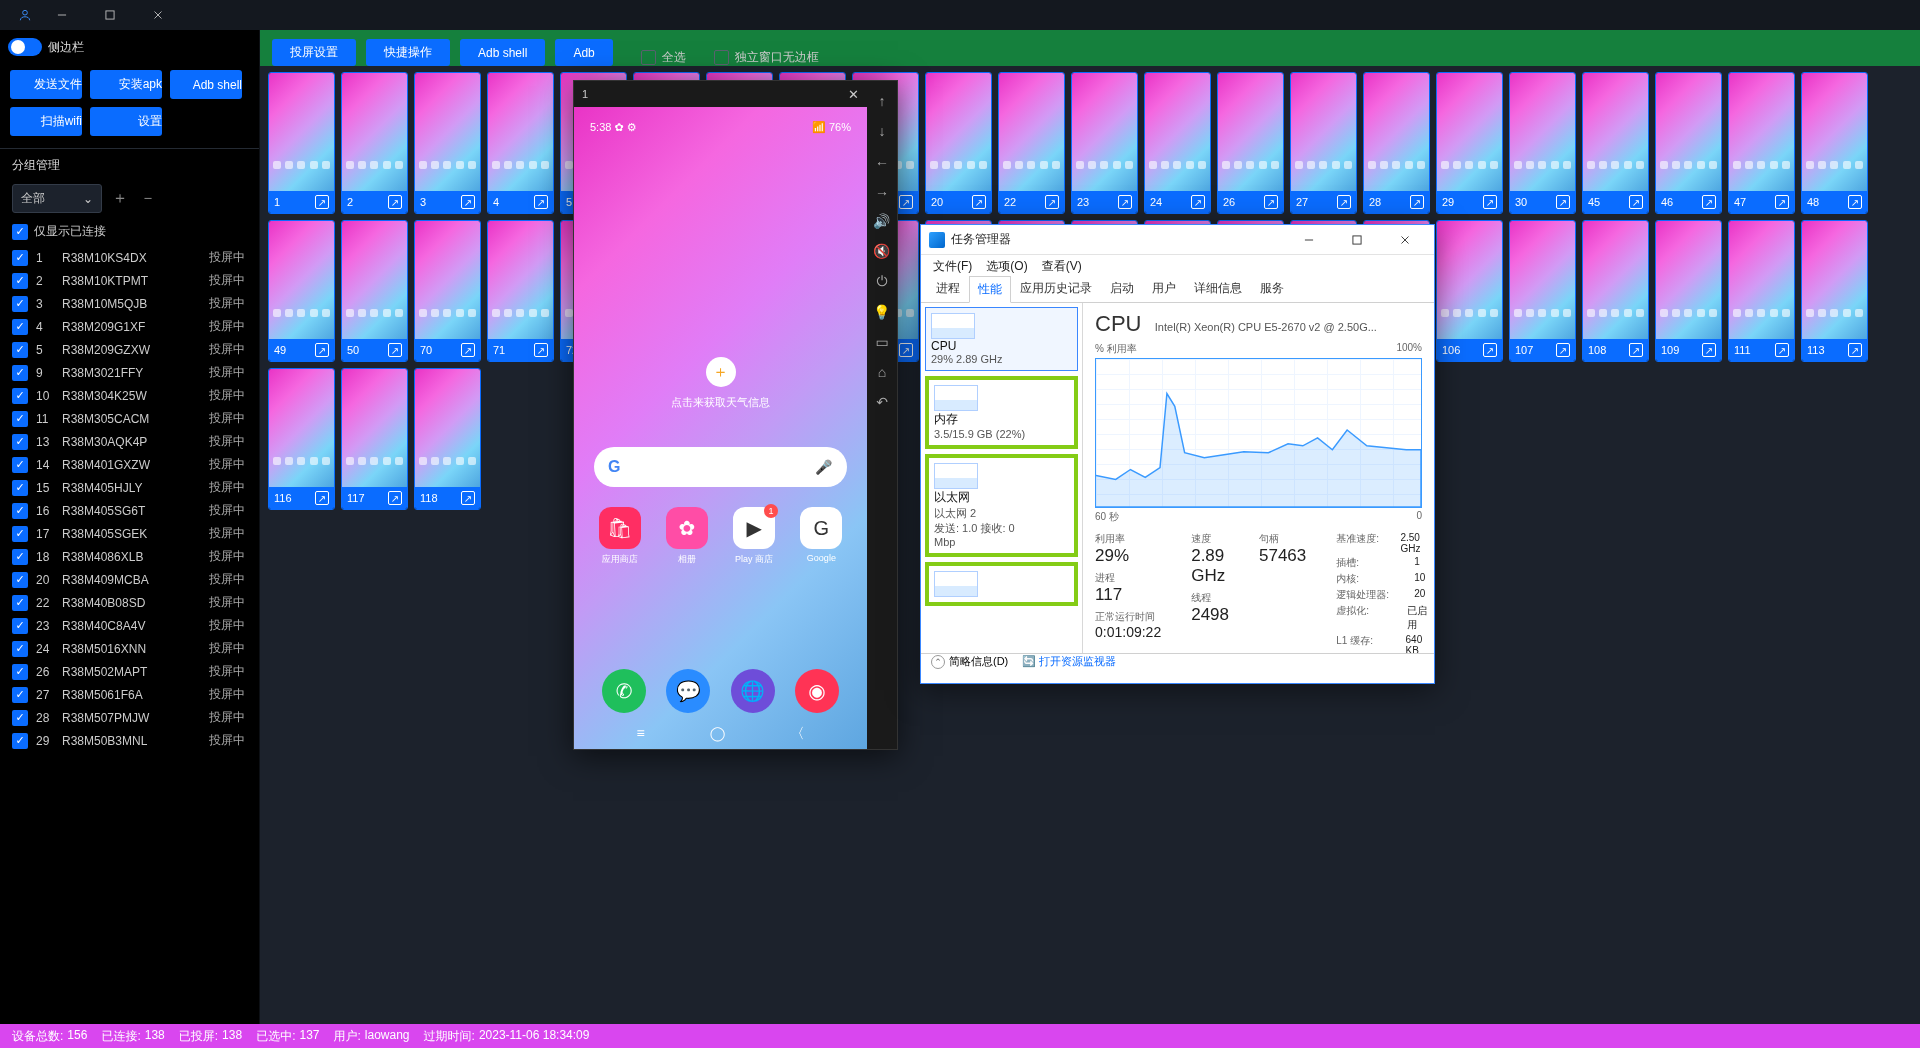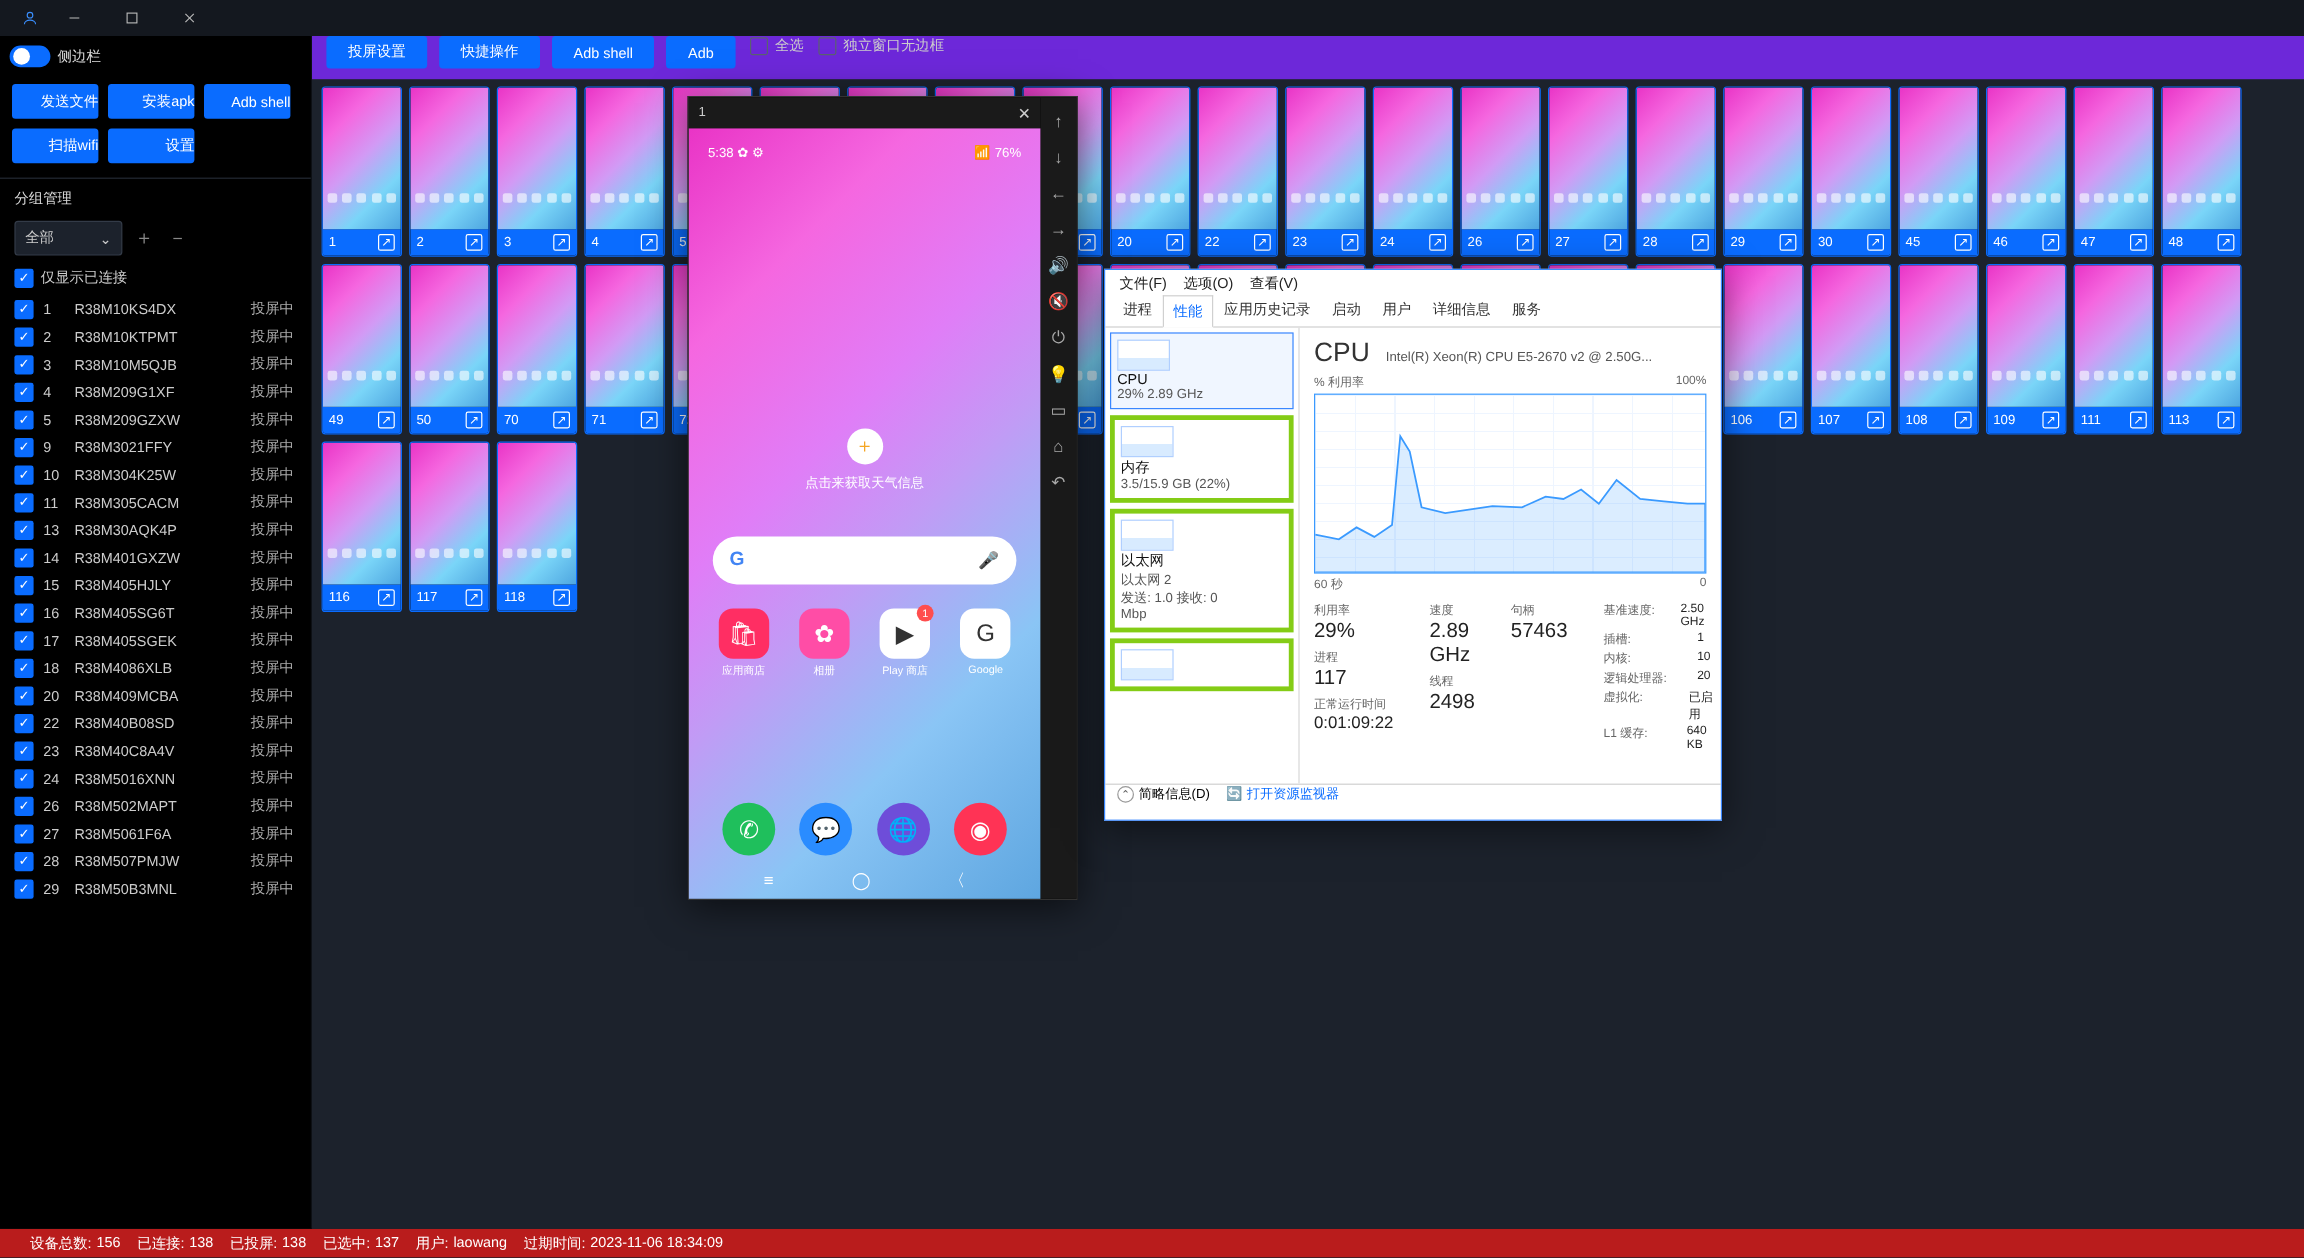--- a/index.html
+++ b/index.html
@@ -27,21 +27,21 @@
 .chk{width:16px;height:16px;background:#0a6cff;border-radius:2px;display:inline-flex;align-items:center;justify-content:center;color:#fff;font-size:11px}
 .dev-list{flex:1;overflow-y:auto;padding:0 4px 0 12px}
 .dev-row{display:flex;align-items:center;gap:8px;padding:3px 0;font-size:12px;color:#ccc}
 .dev-row .num{width:18px;text-align:left;color:#ccc}
 .dev-row .serial{flex:1;color:#ccc}
 .dev-row .st{color:#aaa;font-size:12px;padding-right:10px}
 .dev-list::-webkit-scrollbar{width:8px}
 .dev-list::-webkit-scrollbar-thumb{background:#2a303a;border-radius:4px}
 
 .main{flex:1;background:#1c222c;display:flex;flex-direction:column}
-.toolbar{height:36px;display:flex;align-items:flex-start;gap:12px;padding:0 12px;background:#6d28d9}
+.toolbar{height:36px;display:flex;align-items:flex-end;gap:28px;padding:0 12px;background:#15803d}
 .tb-btn{background:#0a6cff;color:#fff;border:none;padding:5px 18px;border-radius:3px;font-size:12px;cursor:pointer}
 .tb-check{display:flex;align-items:center;gap:6px;color:#ccc;font-size:12px}
 .tb-check .box{width:15px;height:15px;border:1px solid #5a6270;border-radius:2px}
 .grid{flex:1;overflow:auto;padding:6px 8px;display:flex;flex-wrap:wrap;gap:6px;align-content:flex-start}
 .thumb{width:67px;height:142px;background:#0d1117;border:1px solid #0a6cff;border-radius:3px;display:flex;flex-direction:column;overflow:hidden;position:relative}
 .thumb .screen{flex:1;background:linear-gradient(135deg,#e934c6 0%,#f567e0 25%,#d19bf5 50%,#7ad5f8 75%,#4ea6e0 100%);position:relative}
 .thumb .screen::before{content:"";position:absolute;left:6px;top:6px;font-size:8px;color:#fff}
 .thumb .sicons{position:absolute;bottom:22px;left:0;right:0;display:flex;justify-content:space-around;padding:0 2px}
 .thumb .sicons i{width:8px;height:8px;border-radius:2px;background:rgba(255,255,255,.6)}
 .thumb .foot{height:22px;background:#0a6cff;display:flex;align-items:center;justify-content:space-between;padding:0 5px;color:#fff;font-size:11px}
@@ -99,21 +99,21 @@
 .tm-col .row{margin-bottom:5px}
 .tm-col .lab{font-size:10px;color:#666}
 .tm-col .val{font-size:17px;color:#222}
 .tm-col2 .r2{display:flex;gap:8px;font-size:10px;margin-bottom:2px}
 .tm-col2 .r2 .k{color:#666;width:70px}
 .tm-col2 .r2 .v{color:#222}
 .tm-foot{height:30px;border-top:1px solid #d0d0d0;display:flex;gap:14px;padding:0 10px;font-size:11px}
 .tm-foot .info-icon{color:#666;border:1px solid #999;border-radius:50%;width:14px;height:14px;display:inline-flex;align-items:center;justify-content:center;font-size:9px;margin-right:4px}
 .tm-foot a{color:#0a6cff;text-decoration:none}
 
-.statusbar{height:24px;background:#b91c1c;color:#fff;display:flex;align-items:center;gap:14px;padding:0 25px;font-size:12px}
+.statusbar{height:24px;background:#d946ef;color:#fff;display:flex;align-items:center;gap:14px;padding:0 12px;font-size:12px}
 .statusbar .kv{display:flex;gap:4px}
 
 .svg-ico{width:14px;height:14px;stroke:#bbb;fill:none;stroke-width:1.6}
 </style>
 </head>
 <body>
 
 <div class="titlebar">
   <div class="user-icon">
     <svg class="svg-ico" viewBox="0 0 24 24" style="stroke:#3a8fff">
@@ -1090,20 +1090,40 @@
     <div>🔇</div>
     <div>⏻</div>
     <div>💡</div>
     <div>▭</div>
     <div>⌂</div>
     <div>↶</div>
   </div>
 </div>
 
 <div class="tm">
+  <div class="tm-title">
+    <div class="ticon"></div>
+    <div class="ttxt">任务管理器</div>
+    <div class="tw">
+        <svg class="svg-ico" viewBox="0 0 24 24" style="stroke:#333">
+          <line x1="5" y1="12" x2="19" y2="12"></line>
+        </svg>
+      </div>
+    <div class="tw">
+        <svg class="svg-ico" viewBox="0 0 24 24" style="stroke:#333">
+          <rect x="5" y="5" width="14" height="14"></rect>
+        </svg>
+      </div>
+    <div class="tw">
+        <svg class="svg-ico" viewBox="0 0 24 24" style="stroke:#333">
+          <line x1="6" y1="6" x2="18" y2="18"></line>
+          <line x1="18" y1="6" x2="6" y2="18"></line>
+        </svg>
+      </div>
+  </div>
   <div class="tm-menu" id="tm-menu">
       <span>文件(F)</span>
       <span>选项(O)</span>
       <span>查看(V)</span>
     </div>
   <div class="tm-tabs" id="tm-tabs">
       <div class="tab">进程</div>
       <div class="tab active">性能</div>
       <div class="tab">应用历史记录</div>
       <div class="tab">启动</div>

